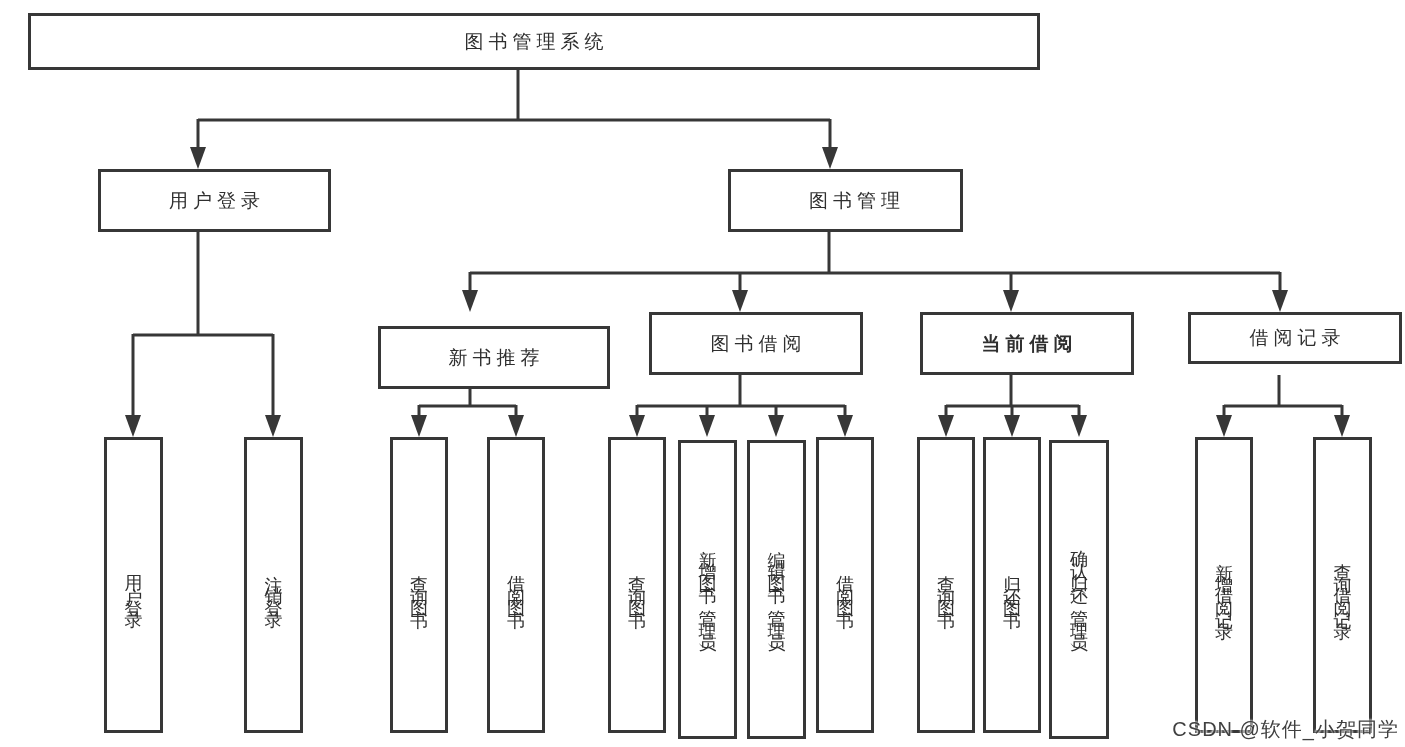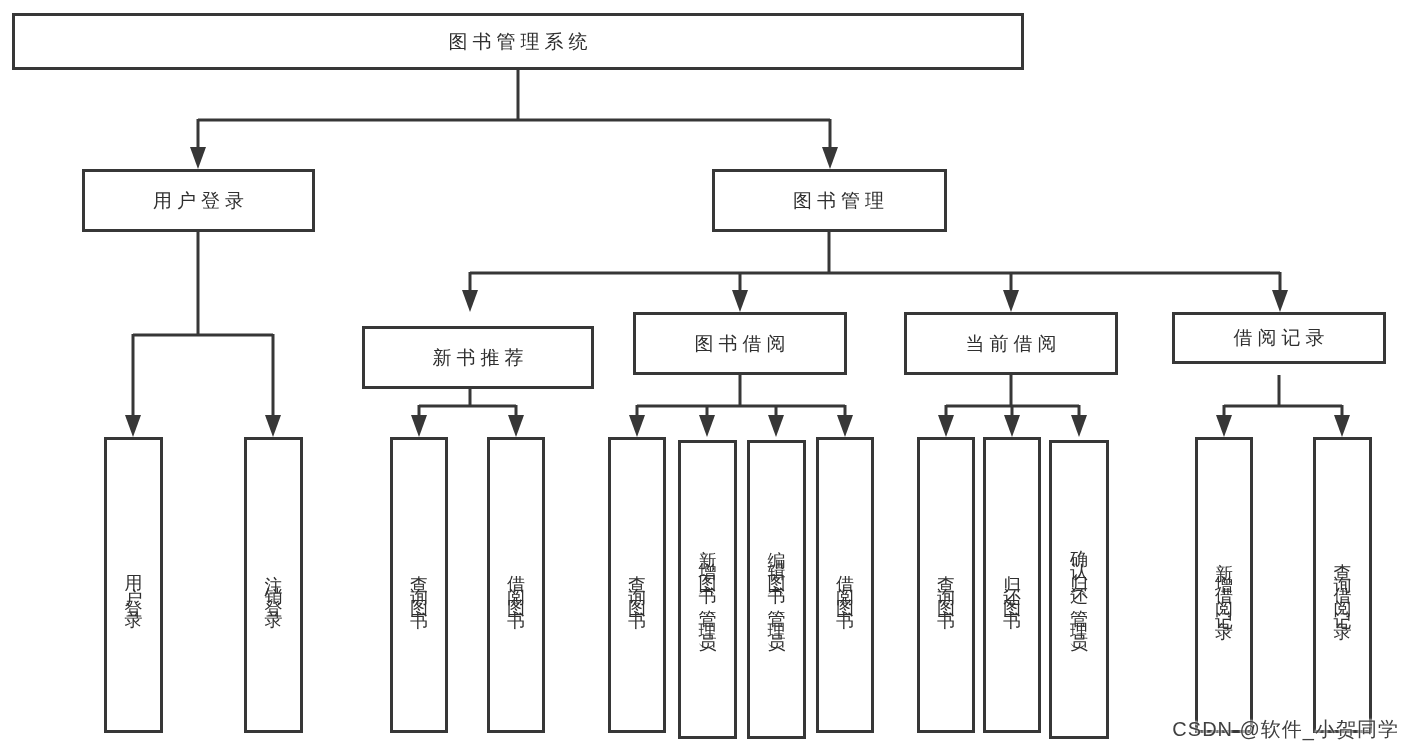--- a/index.html
+++ b/index.html
@@ -12,21 +12,21 @@
   }
   .connectors{position:absolute;left:0;top:0;width:1405px;height:747px;}
   .node{
     position:absolute;
     box-sizing:border-box;
     border:3px solid #373737;
     background:#ffffff;
     display:flex;align-items:center;justify-content:center;
     color:#2f2f2f;
   }
-  .hnode{font-size:19px;letter-spacing:5px;text-indent:5px;white-space:nowrap;}
+  .hnode{font-size:19px;letter-spacing:5px;text-indent:5px;white-space:nowrap;margin-left:16px;}
   .root{font-size:19px;}
   .leaf .vtext{
     writing-mode:vertical-rl;
     text-orientation:mixed;
     font-size:18px;
     letter-spacing:12px;
     white-space:nowrap;
     color:#2f2f2f;
   }
   .watermark{
@@ -123,21 +123,21 @@
   <div class="node hnode" style="left:712px;top:169px;width:235px;height:63px;padding-left:18px;">
     <span>图书管理</span>
   </div>
 
   <div class="node hnode" style="left:362px;top:326px;width:232px;height:63px;font-family:Liberation Mono, monospace;">
     <span>新书推荐</span>
   </div>
   <div class="node hnode" style="left:633px;top:312px;width:214px;height:63px;">
     <span>图书借阅</span>
   </div>
-  <div class="node hnode" style="left:904px;top:312px;width:214px;height:63px;">
+  <div class="node hnode" style="left:904px;top:312px;width:214px;height:63px;font-weight:bold;">
     <span>当前借阅</span>
   </div>
   <div class="node hnode" style="left:1172px;top:312px;width:214px;height:52px;">
     <span>借阅记录</span>
   </div>
 
   <div class="node leaf" style="left:104px;top:437px;width:59px;height:296px;">
     <span class="vtext">用户登录</span>
   </div>
   <div class="node leaf" style="left:244px;top:437px;width:59px;height:296px;">

